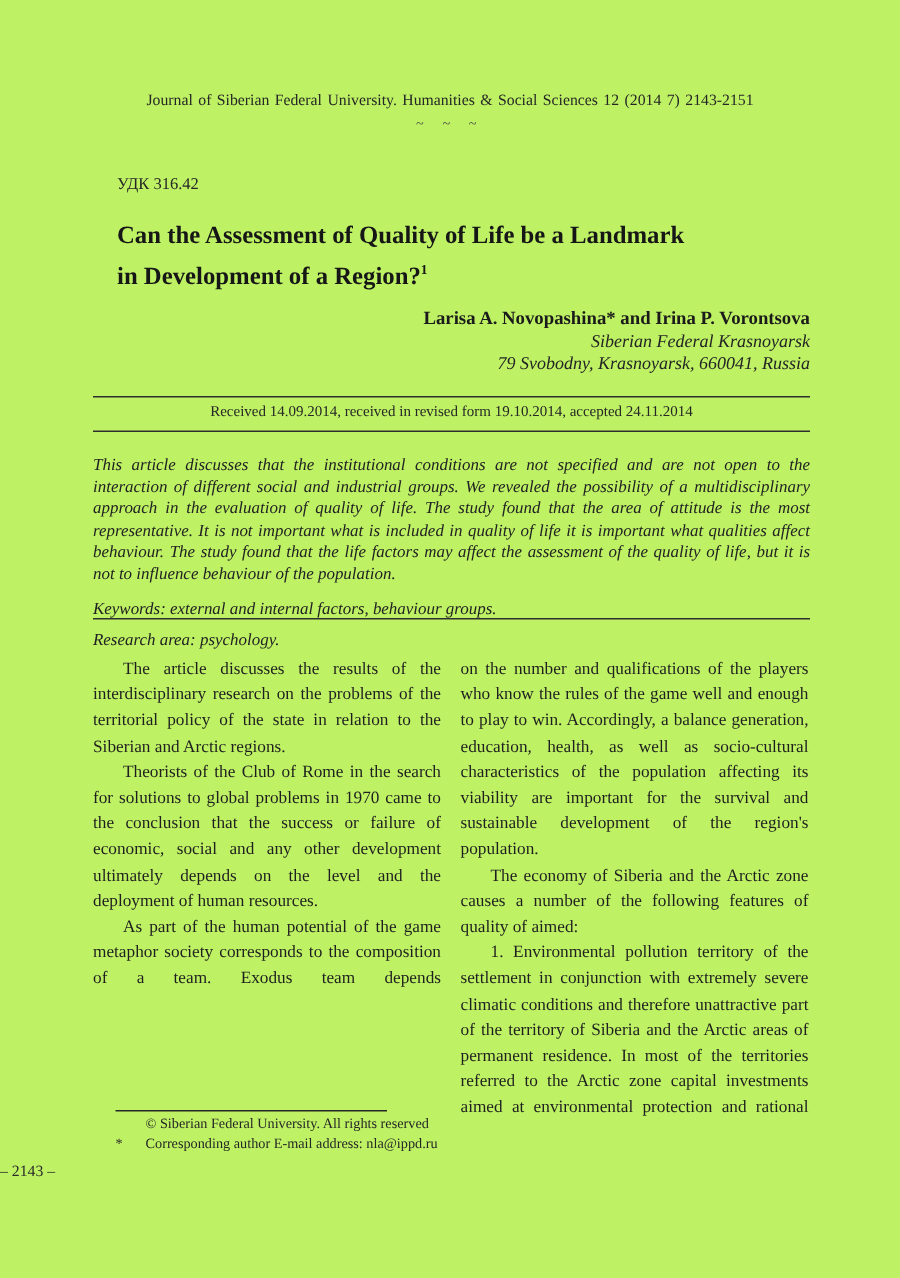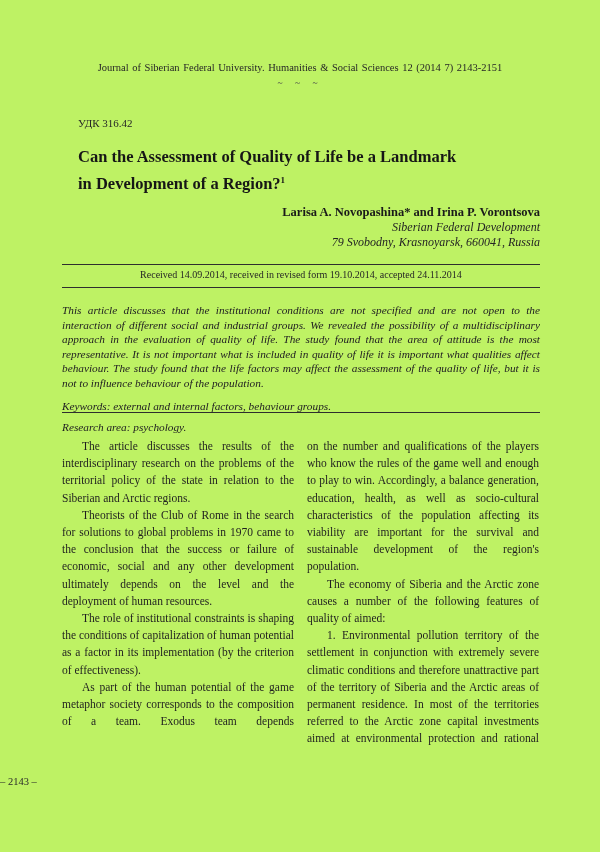--- a/index.html
+++ b/index.html
@@ -89,46 +89,53 @@
   <div class="tilde-sep">~ ~ ~</div>
   <div class="udk">УДК 316.42</div>
 
   <div class="article-title">
     <span>Can the Assessment of Quality of Life be a Landmark</span><br>
     <span>in Development of a Region?</span><sup>1</sup>
   </div>
 
   <div class="authors-block">
     <div class="author-names">Larisa A. Novopashina* and Irina P. Vorontsova</div>
-    <div class="affiliation">Siberian Federal Development</div>
+    <div class="affiliation">Siberian Federal Krasnoyarsk</div>
     <div class="address">79 Svobodny, Krasnoyarsk, 660041, Russia</div>
   </div>
 
   <div class="rule rule-top"></div>
   <div class="received-line">Received 14.09.2014, received in revised form 19.10.2014, accepted 24.11.2014</div>
   <div class="rule rule-mid"></div>
 
   <div class="front-matter">
     <p class="abstract">This article discusses that the institutional conditions are not specified and are not open to the interaction of different social and industrial groups. We revealed the possibility of a multidisciplinary approach in the evaluation of quality of life. The study found that the area of attitude is the most representative. It is not important what is included in quality of life it is important what qualities affect behaviour. The study found that the life factors may affect the assessment of the quality of life, but it is not to influence behaviour of the population.</p>
     <p class="keywords">Keywords: external and internal factors, behaviour groups.</p>
     <p class="research-area">Research area: psychology.</p>
   </div>
 
   <div class="rule rule-abs"></div>
 
   <div class="columns">
     <div class="col">
       <p>The article discusses the results of the interdisciplinary research on the problems of the territorial policy of the state in relation to the Siberian and Arctic regions.</p>
       <p>Theorists of the Club of Rome in the search for solutions to global problems in 1970 came to the conclusion that the success or failure of economic, social and any other development ultimately depends on the level and the deployment of human resources.</p>
-      <p>The role of institutional constraints is shaping the conditions of capitalization of human potential as a factor in its implementation (by the criterion of effectiveness).</p>
       <p class="cont-end">As part of the human potential of the game metaphor society corresponds to the composition of a team. Exodus team depends</p>
     </div>
     <div class="col">
       <p class="no-indent">on the number and qualifications of the players who know the rules of the game well and enough to play to win. Accordingly, a balance generation, education, health, as well as socio-cultural characteristics of the population affecting its viability are important for the survival and sustainable development of the region's population.</p>
       <p>The economy of Siberia and the Arctic zone causes a number of the following features of quality of aimed:</p>
       <p class="cont-end">1. Environmental pollution territory of the settlement in conjunction with extremely severe climatic conditions and therefore unattractive part of the territory of Siberia and the Arctic areas of permanent residence. In most of the territories referred to the Arctic zone capital investments aimed at environmental protection and rational</p>
     </div>
   </div>
 
+  <div class="footnote">
+    <div class="fn-rule"></div>
+    <div class="fn-copyright">© Siberian Federal University. All rights reserved</div>
+    <div class="fn-line">
+      <span class="fn-marker">*</span>
+      <span>Corresponding author E-mail address: nla@ippd.ru</span>
+    </div>
+  </div>
 
   <div class="page-number">– 2143 –</div>
 
 </div>
 
 </body></html>

